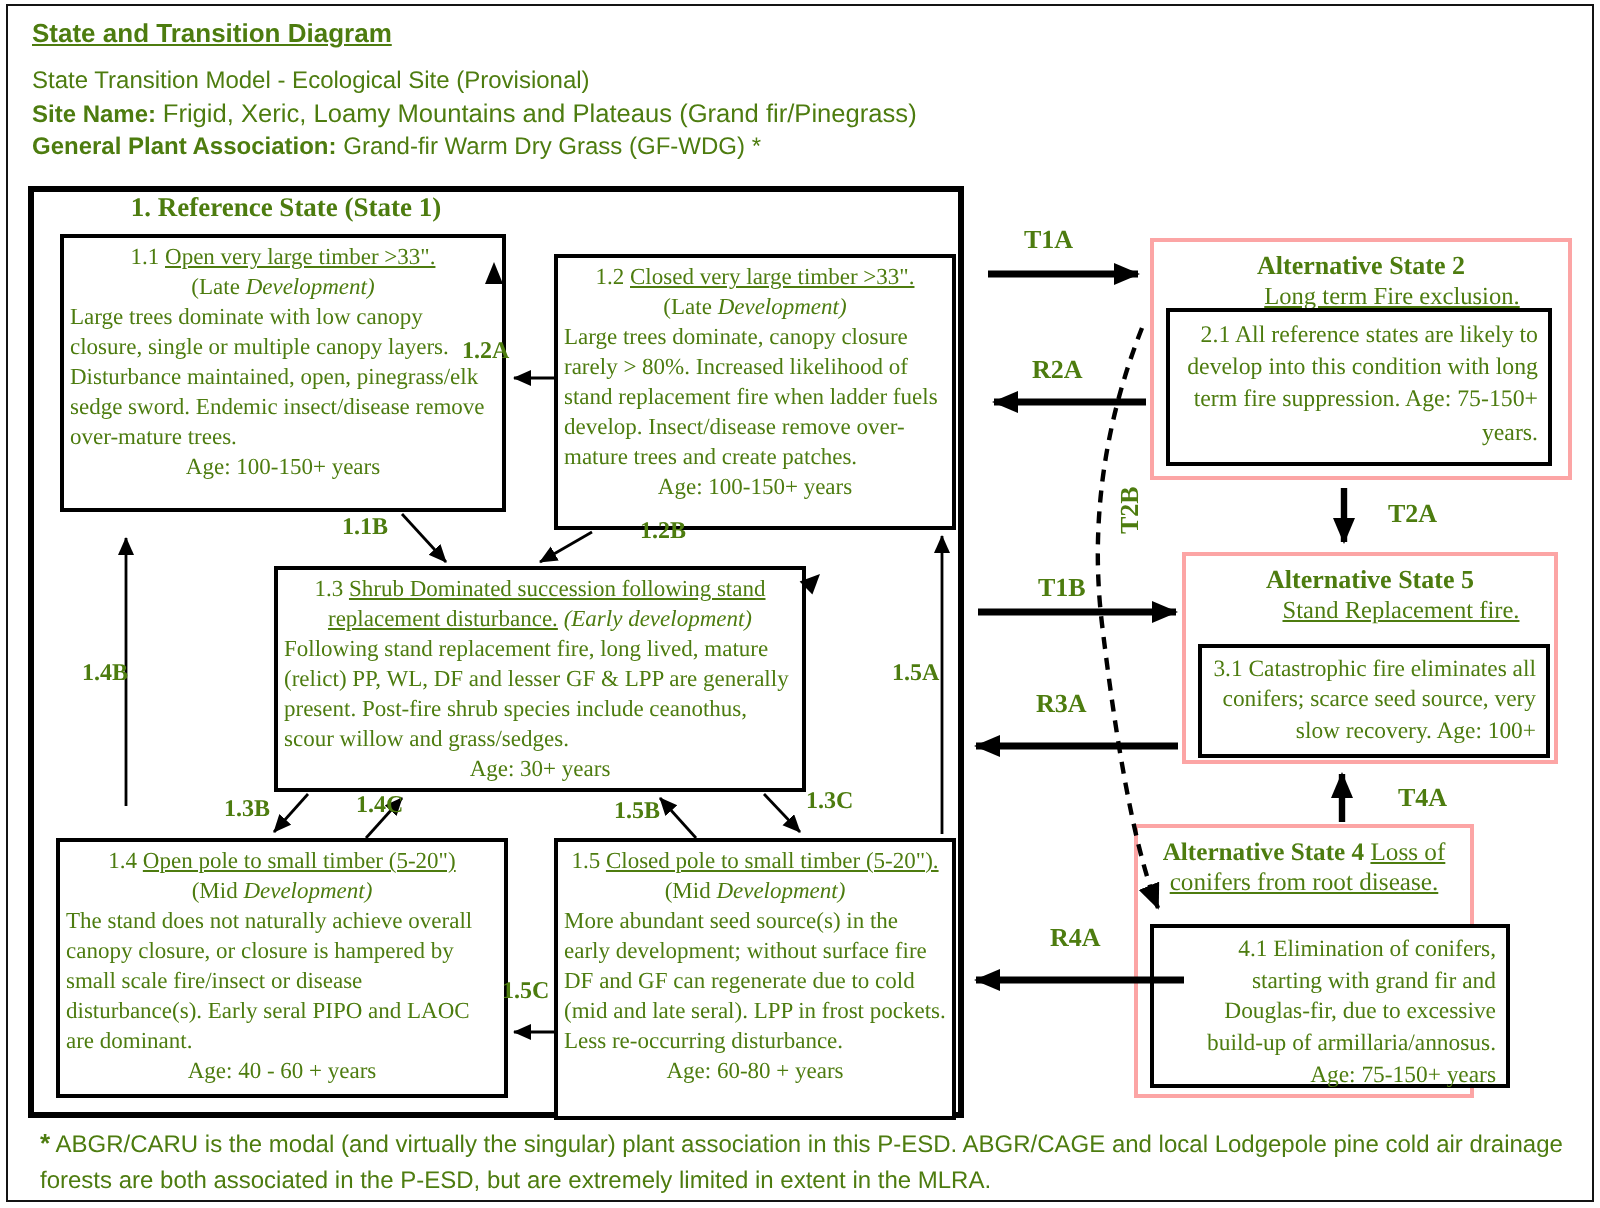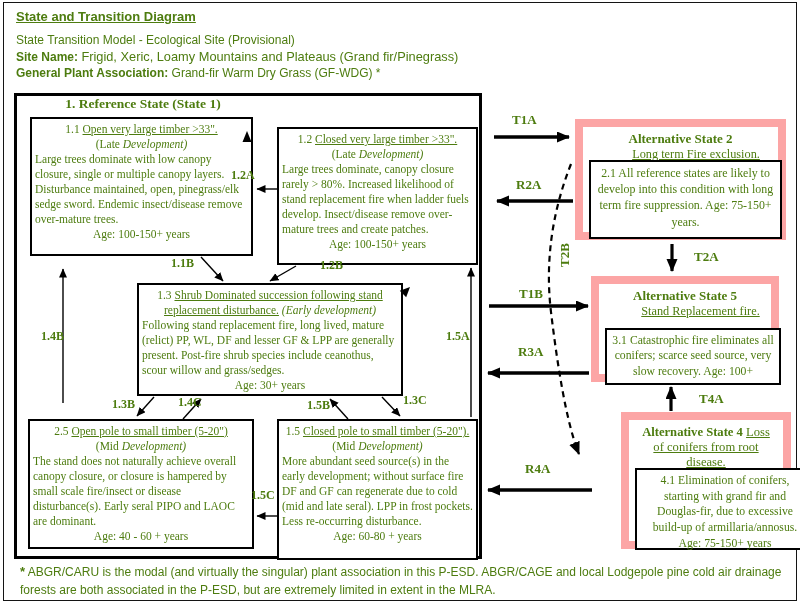--- a/index.html
+++ b/index.html
@@ -21,27 +21,27 @@
   .sbox { position:absolute; border:2px solid #000; background:#fff;
           font-family:"Liberation Serif", serif; font-size:11.5px; line-height:1.3;
           padding:3px 3px; }
   .shead { text-align:center; }
   .sstage { text-align:center; }
   .sage { text-align:center; }
   .sbody { text-align:left; }
   .u { text-decoration:underline; }
   .b { font-weight:bold; }
 
-  .asbox { position:absolute; border:8px solid #fca5a5; background:#fff;
+  .asbox { position:absolute; border:2px solid #fca5a5; background:#fff;
            font-family:"Liberation Serif", serif; text-align:center; }
   .astitle { font-weight:bold; font-size:13px; margin-top:4px; }
   .assub { font-size:12.3px; text-decoration:underline;padding-left:31px; }
   .as4head { font-size:12.6px; padding:5px 8px 0; text-align:center; }
   .asinner { position:absolute; border:2px solid #000; background:#fff;
-             font-size:11.9px; line-height:1.36; text-align:center; padding:3px 5px; }
+             font-size:11.9px; line-height:1.36; text-align:right; padding:3px 5px; }
 
   .alabel { position:absolute; font-family:"Liberation Serif", serif; font-weight:bold;
             font-size:13px; white-space:nowrap; }
   .alabel.small { font-size:12px; }
   .alabel.rot { transform:rotate(-90deg); transform-origin:0 0; }
 
   .arrowlayer { position:absolute; left:0; top:0; width:800px; height:604px; pointer-events:none; }
 
   .footer { position:absolute; left:20px; top:563px; width:772px; font-size:12px; line-height:1.45; }
   .fstar { font-weight:bold; font-size:13px; }
@@ -97,21 +97,21 @@
       <span>1.3</span>
       <span class="u">Shrub Dominated succession following stand replacement disturbance.</span>
       <i class="b" style="font-weight:normal">(Early development)</i>
     </div>
     <div class="sbody">Following stand replacement fire, long lived, mature (relict) PP, WL, DF and lesser GF &amp; LPP are generally present. Post-fire shrub species include ceanothus, scour willow and grass/sedges.</div>
     <div class="sage">Age: 30+ years</div>
   </div>
 
   <div class="sbox" style="left:28px;top:419px;width:226px;height:130px">
     <div class="shead">
-      <span>2.5</span>
+      <span>1.4</span>
       <span class="u">Open pole to small timber (5-20")</span>
     </div>
     <div class="sstage">
       <span>(Mid</span>
       <i>Development)</i>
     </div>
     <div class="sbody">The stand does not naturally achieve overall canopy closure, or closure is hampered by small scale fire/insect or disease disturbance(s).  Early seral PIPO and LAOC are dominant.</div>
     <div class="sage">Age: 40 - 60 + years</div>
   </div>
 
@@ -133,21 +133,21 @@
     <div class="assub">Long term Fire exclusion.</div>
     <div class="asinner" style="left:6px;top:33px;width:193px;height:79px">2.1 All reference states are likely to develop into this condition with long term fire suppression. Age: 75-150+ years.</div>
   </div>
 
   <div class="asbox" style="left:591px;top:276px;width:188px;height:106px">
     <div class="astitle">Alternative State 5</div>
     <div class="assub">Stand Replacement fire.</div>
     <div class="asinner" style="left:6px;top:44px;width:176px;height:57px;font-size:11.7px;line-height:1.32">3.1 Catastrophic fire eliminates all conifers; scarce seed source, very slow recovery. Age: 100+</div>
   </div>
 
-  <div class="asbox" style="left:621px;top:412px;width:170px;height:137px">
+  <div class="asbox" style="left:567px;top:412px;width:170px;height:137px">
     <div class="as4head">
       <span class="b">Alternative State 4</span>
       <span class="u">Loss of conifers from root disease.</span>
     </div>
     <div class="asinner" style="left:6px;top:48px;width:180px;height:82px;font-size:11.7px;line-height:1.34">4.1 Elimination of conifers, starting with grand fir and Douglas-fir, due to excessive build-up of armillaria/annosus. Age: 75-150+ years</div>
   </div>
 
   <svg class="arrowlayer" viewBox="0 0 800 604" xmlns="http://www.w3.org/2000/svg">
     <defs>
       <marker id="mb" markerUnits="userSpaceOnUse" markerWidth="14" markerHeight="12" refX="12" refY="5.5" orient="auto">

